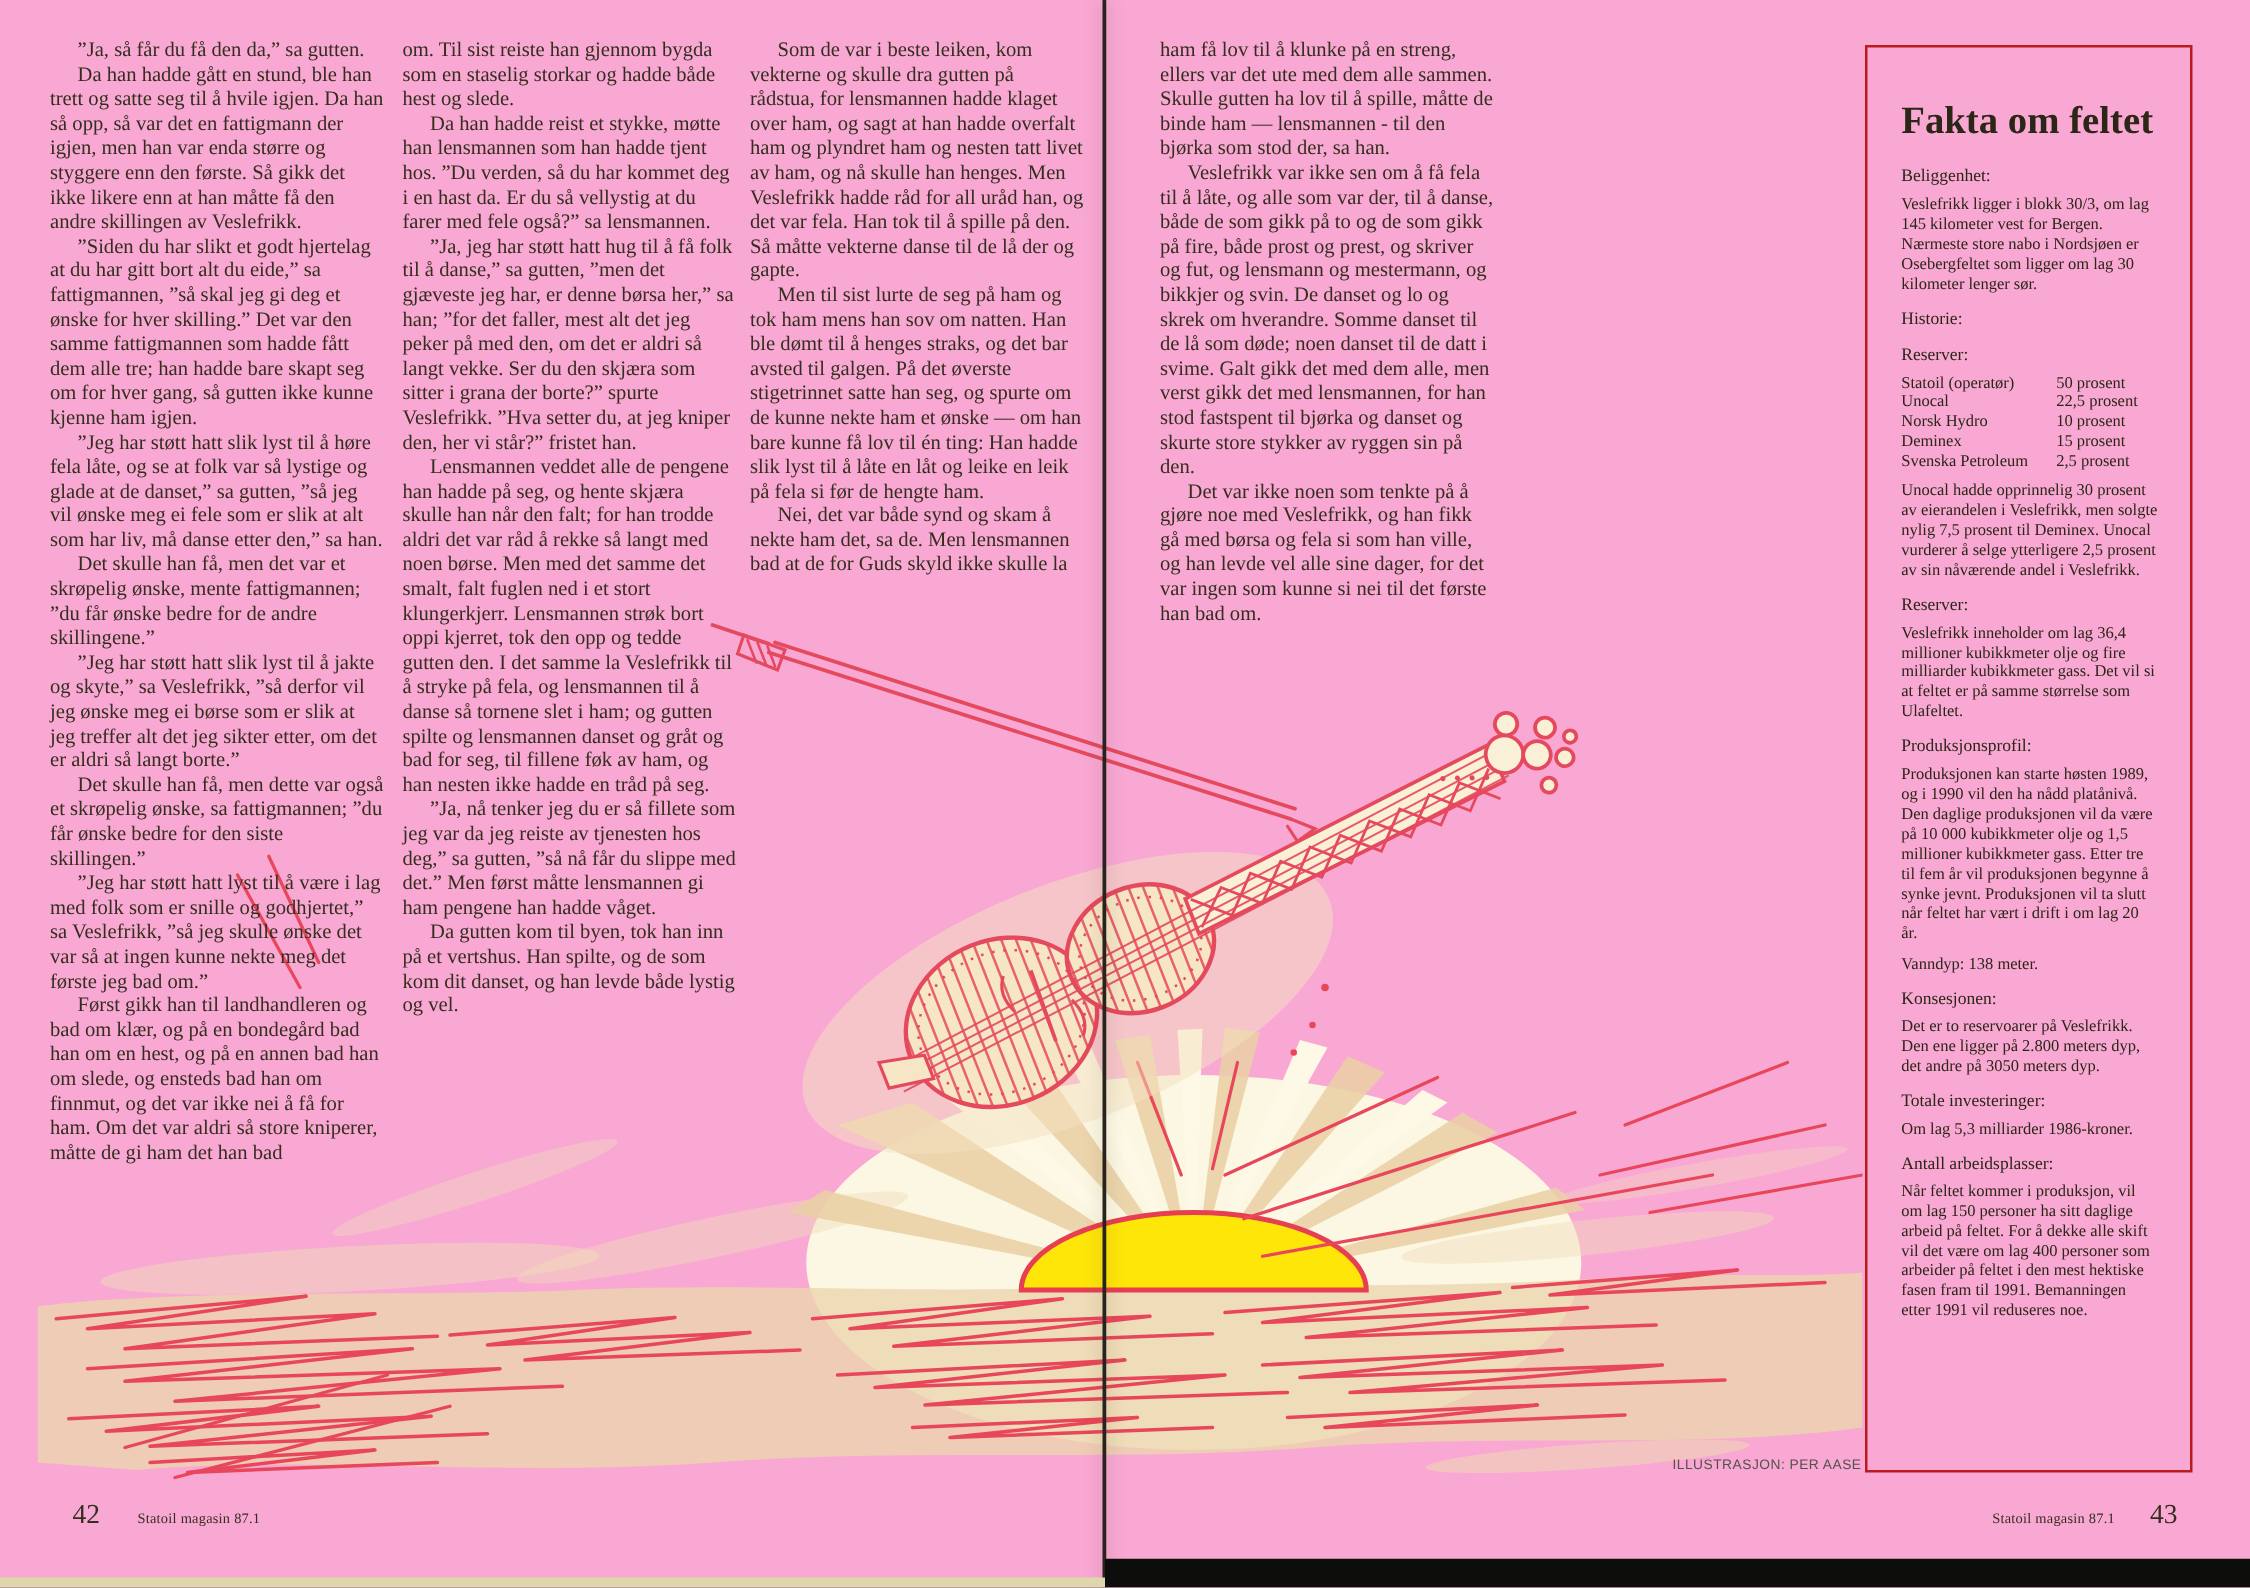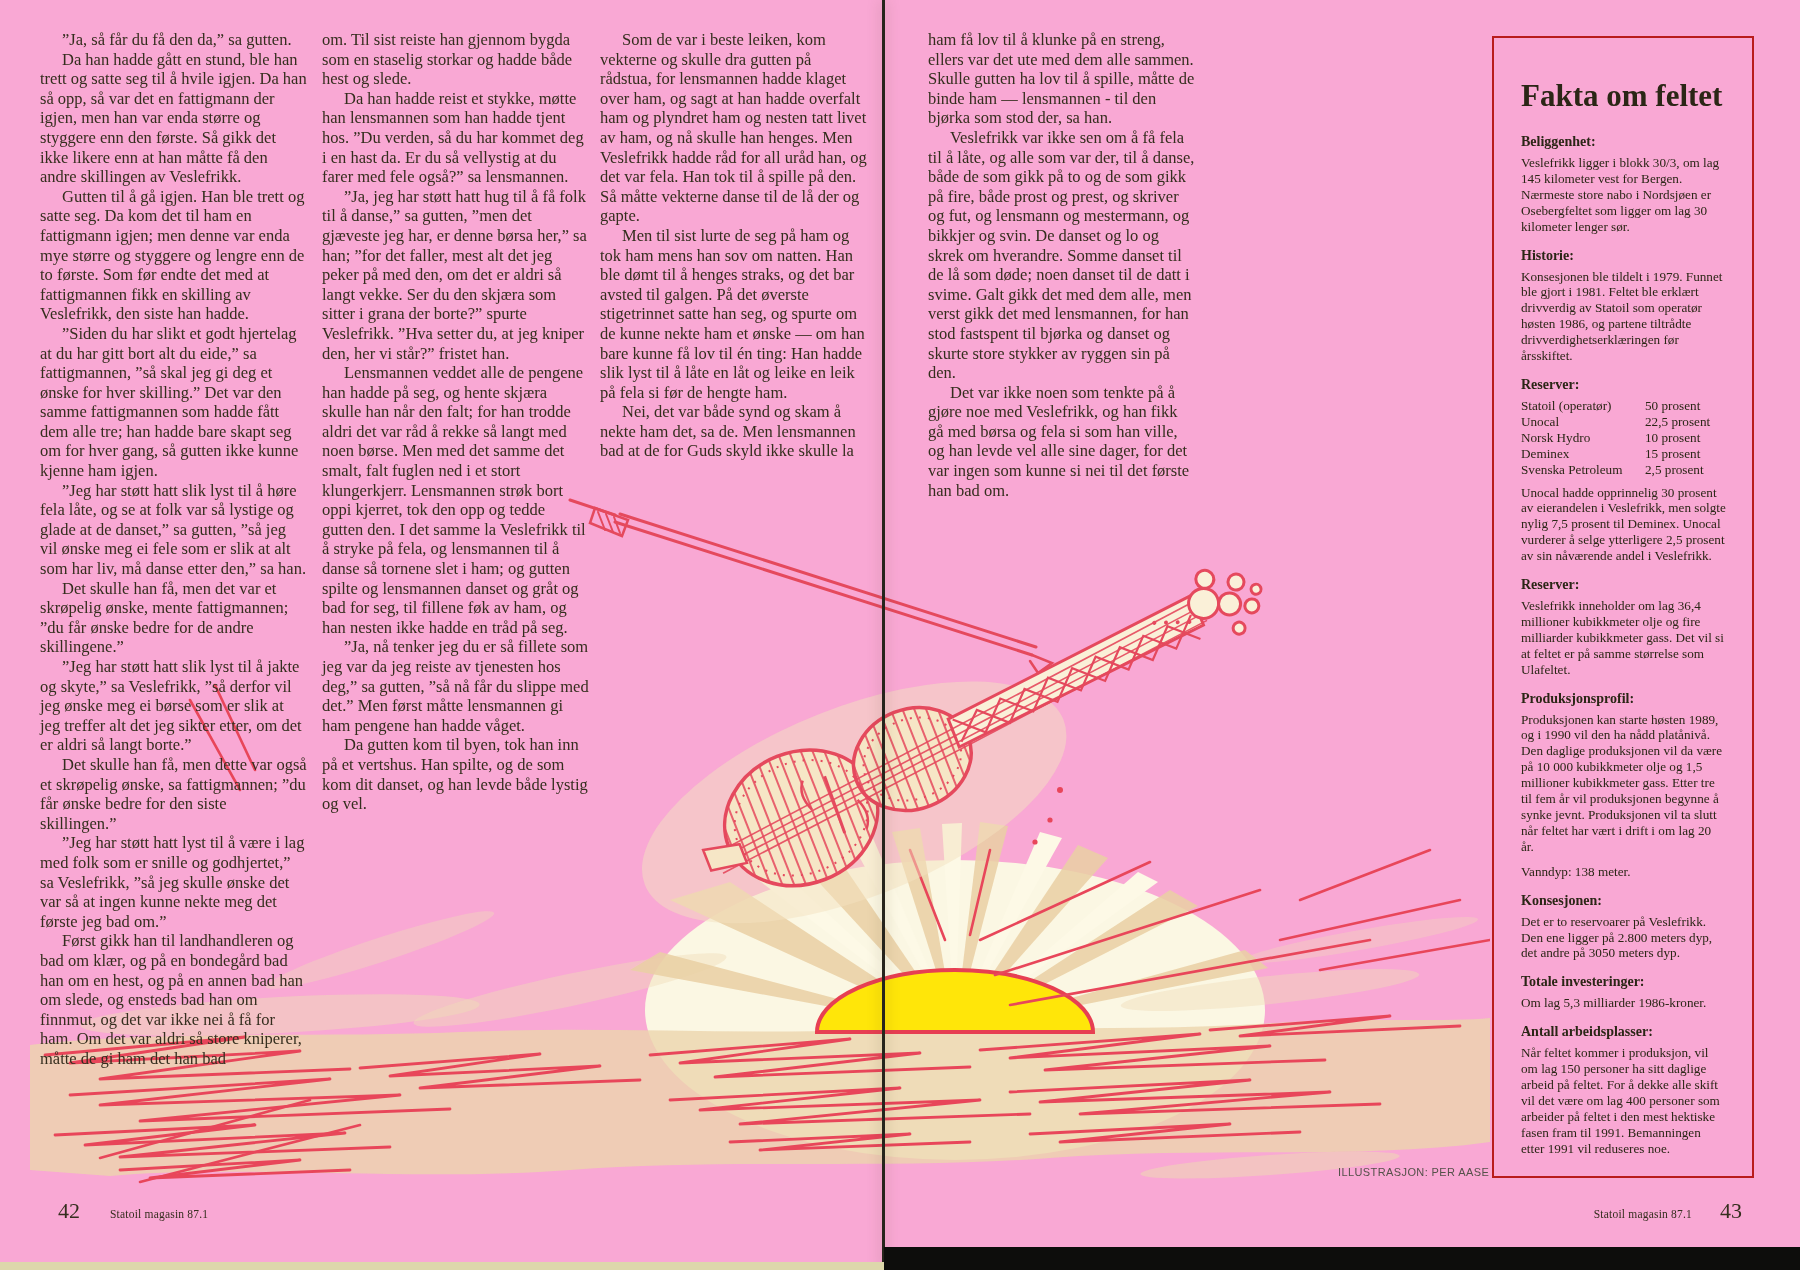--- a/index.html
+++ b/index.html
@@ -20,21 +20,21 @@
   .footer-left .mag{margin-left:30px;}
   .footer-right{right:58px;top:1198px;}
   .footer-right .pnum{margin-left:28px;}
   
   .credit{position:absolute;left:1338px;top:1166px;font-family:"Liberation Sans",sans-serif;
           font-size:11px;letter-spacing:.4px;color:#55514a;z-index:4;}
   
   .fakta{position:absolute;left:1492px;top:36px;width:262px;height:1142px;box-sizing:border-box;
          border:2px solid #b91c1c;padding:42px 26px 20px 27px;z-index:4;background:transparent;color:#2b2616;}
   .fakta h2{margin:0 0 22px 0;font-size:31px;line-height:32px;font-weight:bold;}
-  .fakta h3{margin:13px 0 5px 0;font-size:14px;font-weight:bold;}
+  .fakta h3{margin:13px 0 5px 0;font-size:14px;font-weight:normal;}
   .fakta p{margin:0;font-size:13.2px;line-height:15.9px;}
   .fakta p + p{margin-top:9px;}
   .fakta .tbl{margin:2px 0 7px 0;}
   .fakta .trow{display:flex;font-size:13.2px;line-height:15.9px;}
   .fakta .tname{flex:0 0 124px;}
   .fakta .tshare{flex:1;}
   
   .illus{position:absolute;left:30px;top:470px;width:1460px;height:780px;z-index:1;}
   
   .bottom-black{position:absolute;left:884px;top:1247px;width:916px;height:23px;background:#0d0d0c;z-index:7;}
@@ -188,21 +188,20 @@
       <line x1="576" y1="44" x2="583" y2="62" stroke-width="2"></line>
       <line x1="584" y1="47" x2="590" y2="63" stroke-width="2"></line>
       <path d="M1002,185 l20,8 -14,10 -8,-12" stroke-width="2.5"></path>
       <line x1="540" y1="30" x2="585" y2="45"></line>
     </g>
   </svg>
 
   <div class="col" style="left:40px;top:30px;">
       <p class="para">”Ja, så får du få den da,” sa gutten.</p>
       <p class="para">Da han hadde gått en stund, ble han trett og satte seg til å hvile igjen. Da han så opp, så var det en fattigmann der igjen, men han var enda større og styggere enn den første. Så gikk det ikke likere enn at han måtte få den andre skillingen av Veslefrikk.</p>
-      <p class="para">Gutten til å gå igjen. Han ble trett og satte seg. Da kom det til ham en fattigmann igjen; men denne var enda mye større og styggere og lengre enn de to første. Som før endte det med at fattigmannen fikk en skilling av Veslefrikk, den siste han hadde.</p>
       <p class="para">”Siden du har slikt et godt hjertelag at du har gitt bort alt du eide,” sa fattigmannen, ”så skal jeg gi deg et ønske for hver skilling.” Det var den samme fattigmannen som hadde fått dem alle tre; han hadde bare skapt seg om for hver gang, så gutten ikke kunne kjenne ham igjen.</p>
       <p class="para">”Jeg har støtt hatt slik lyst til å høre fela låte, og se at folk var så lystige og glade at de danset,” sa gutten, ”så jeg vil ønske meg ei fele som er slik at alt som har liv, må danse etter den,” sa han.</p>
       <p class="para">Det skulle han få, men det var et skrøpelig ønske, mente fattigmannen; ”du får ønske bedre for de andre skillingene.”</p>
       <p class="para">”Jeg har støtt hatt slik lyst til å jakte og skyte,” sa Veslefrikk, ”så derfor vil jeg ønske meg ei børse som er slik at jeg treffer alt det jeg sikter etter, om det er aldri så langt borte.”</p>
       <p class="para">Det skulle han få, men dette var også et skrøpelig ønske, sa fattigmannen; ”du får ønske bedre for den siste skillingen.”</p>
       <p class="para">”Jeg har støtt hatt lyst til å være i lag med folk som er snille og godhjertet,” sa Veslefrikk, ”så jeg skulle ønske det var så at ingen kunne nekte meg det første jeg bad om.”</p>
       <p class="para">Først gikk han til landhandleren og bad om klær, og på en bondegård bad han om en hest, og på en annen bad han om slede, og ensteds bad han om finnmut, og det var ikke nei å få for ham. Om det var aldri så store kniperer, måtte de gi ham det han bad</p>
     </div>
   <div class="col" style="left:322px;top:30px;">
       <p class="para no-indent">om. Til sist reiste han gjennom bygda som en staselig storkar og hadde både hest og slede.</p>
@@ -225,21 +224,20 @@
     </div>
 
   <div class="gutter"></div>
 
   <div class="fakta">
     <h2>Fakta om feltet</h2>
     <div>
         <h3>Beliggenhet:</h3>
         <p>Veslefrikk ligger i blokk 30/3, om lag 145 kilometer vest for Bergen. Nærmeste store nabo i Nordsjøen er Osebergfeltet som ligger om lag 30 kilometer lenger sør.</p>
         <h3>Historie:</h3>
-        <p>Konsesjonen ble tildelt i 1979. Funnet ble gjort i 1981. Feltet ble erklært drivverdig av Statoil som operatør høsten 1986, og partene tiltrådte drivverdighetserklæringen før årsskiftet.</p>
         <h3>Reserver:</h3>
         <div class="tbl">
           <div class="trow">
             <span class="tname">Statoil (operatør)</span>
             <span class="tshare">50 prosent</span>
           </div>
           <div class="trow">
             <span class="tname">Unocal</span>
             <span class="tshare">22,5 prosent</span>
           </div>

